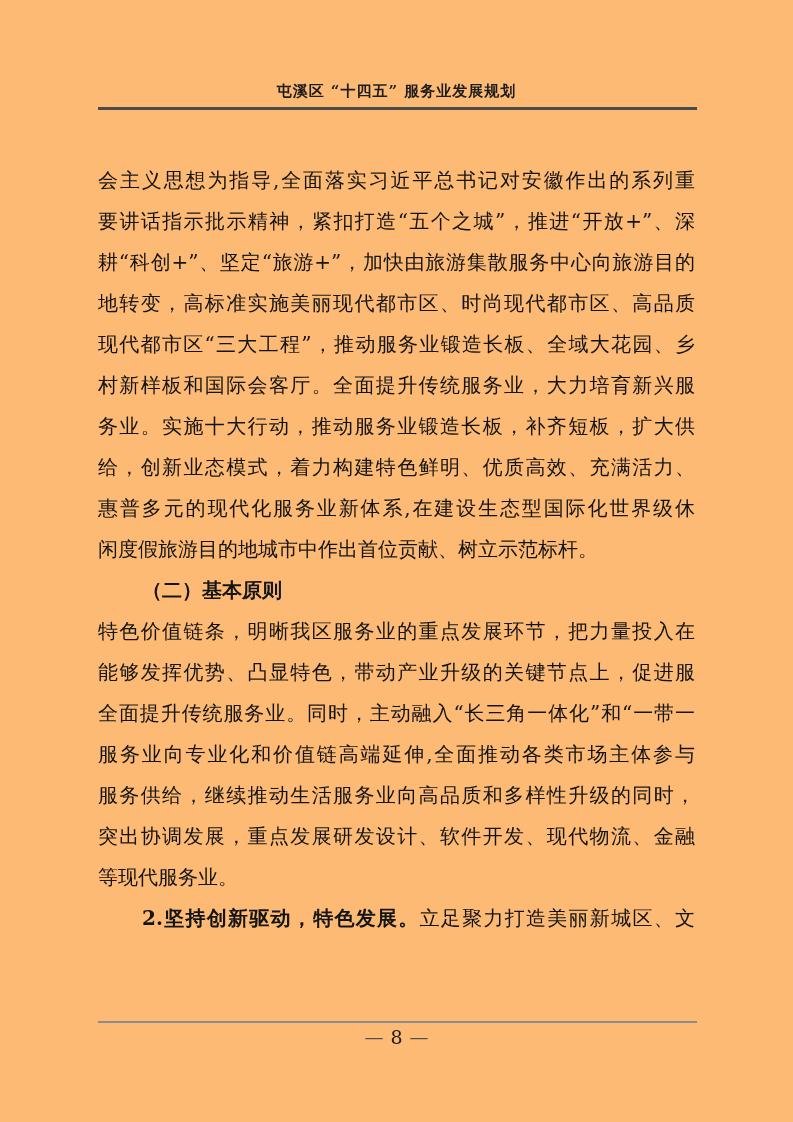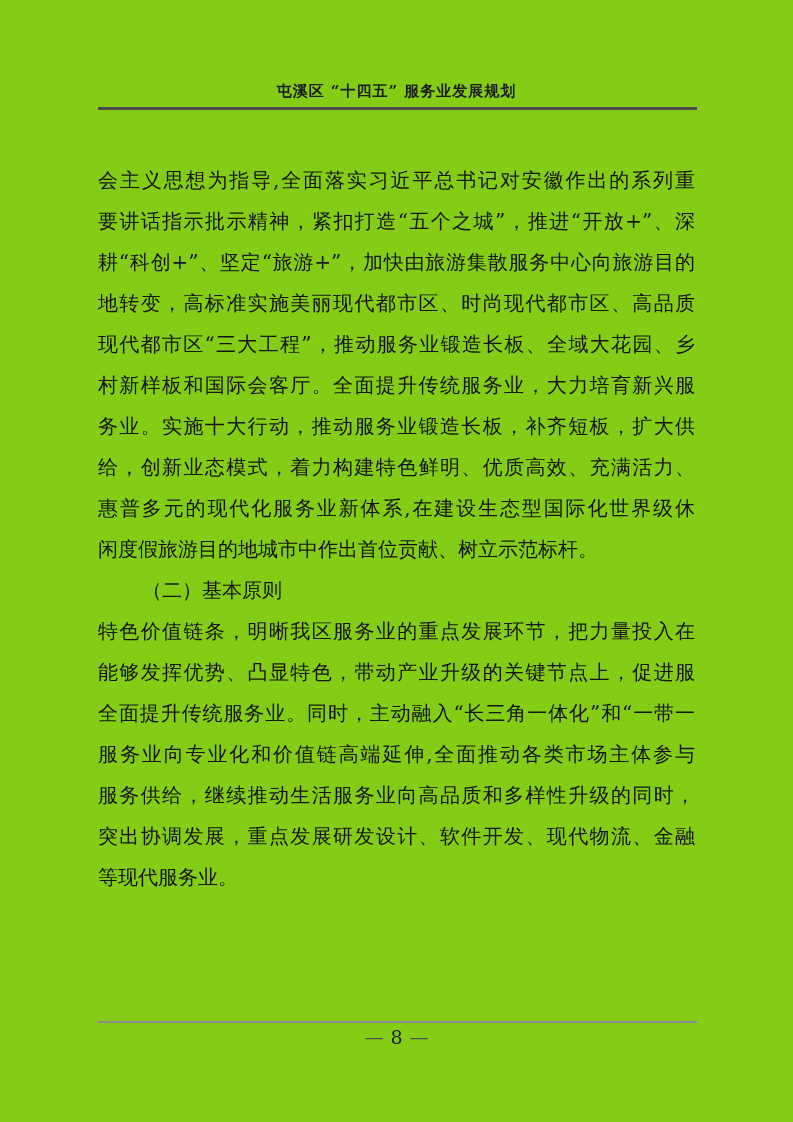--- a/index.html
+++ b/index.html
@@ -1,20 +1,20 @@
 <!DOCTYPE html>
 <html lang="zh"><head>
 <meta charset="utf-8">
 <style>
   html,body { margin:0; padding:0; background:#e8e8e8; }
   #page {
     position:relative;
     width:793px; height:1122px;
     margin:0 auto;
-    background:#84cc16;
+    background:#fdba74;
     font-family:"DejaVu Serif","Liberation Serif",serif;
     color:#141414;
     overflow:hidden;
   }
   
   #header-title {
     position:absolute; top:82px; left:0; width:100%;
     text-align:center;
     font-size:15px; font-weight:bold;
     letter-spacing:1px;
@@ -33,21 +33,21 @@
   .line {
     height:41px; line-height:41px;
     font-size:20px;
     text-align:justify;
     text-align-last:justify;
     overflow:hidden;
     white-space:normal;
   }
   .line.last { text-align-last:left; }
   .line.indent { padding-left:44px; }
-  .line .bold { font-weight:normal; }
+  .line .bold { font-weight:bold; }
   
   #footer-rule {
     position:absolute; top:1021px; left:98px;
     width:599px; height:2px;
     background:#8c8c8c;
   }
   #footer-pageno {
     position:absolute; top:1026px; left:0; width:100%;
     text-align:center;
     font-size:19px;
@@ -76,20 +76,21 @@
       <div class="line"><span>惠普多元的现代化服务业新体系,在建设生态型国际化世界级休</span></div>
       <div class="line last"><span>闲度假旅游目的地城市中作出首位贡献、树立示范标杆。</span></div>
       <div class="line indent last"><span class="bold">（二）基本原则</span></div>
       <div class="line"><span>特色价值链条，明晰我区服务业的重点发展环节，把力量投入在</span></div>
       <div class="line"><span>能够发挥优势、凸显特色，带动产业升级的关键节点上，促进服</span></div>
       <div class="line"><span>全面提升传统服务业。同时，主动融入“长三角一体化”和“一带一</span></div>
       <div class="line"><span>服务业向专业化和价值链高端延伸,全面推动各类市场主体参与</span></div>
       <div class="line"><span>服务供给，继续推动生活服务业向高品质和多样性升级的同时，</span></div>
       <div class="line"><span>突出协调发展，重点发展研发设计、软件开发、现代物流、金融</span></div>
       <div class="line last"><span>等现代服务业。</span></div>
+      <div class="line indent"><span class="bold">2.坚持创新驱动，特色发展。</span><span>立足聚力打造美丽新城区、文</span></div>
     </div>
 
   <div id="footer-rule"></div>
 
   <div id="footer-pageno">
     <span class="dash">—</span><span>8</span><span class="dash">—</span>
   </div>
 
 </div>
 

